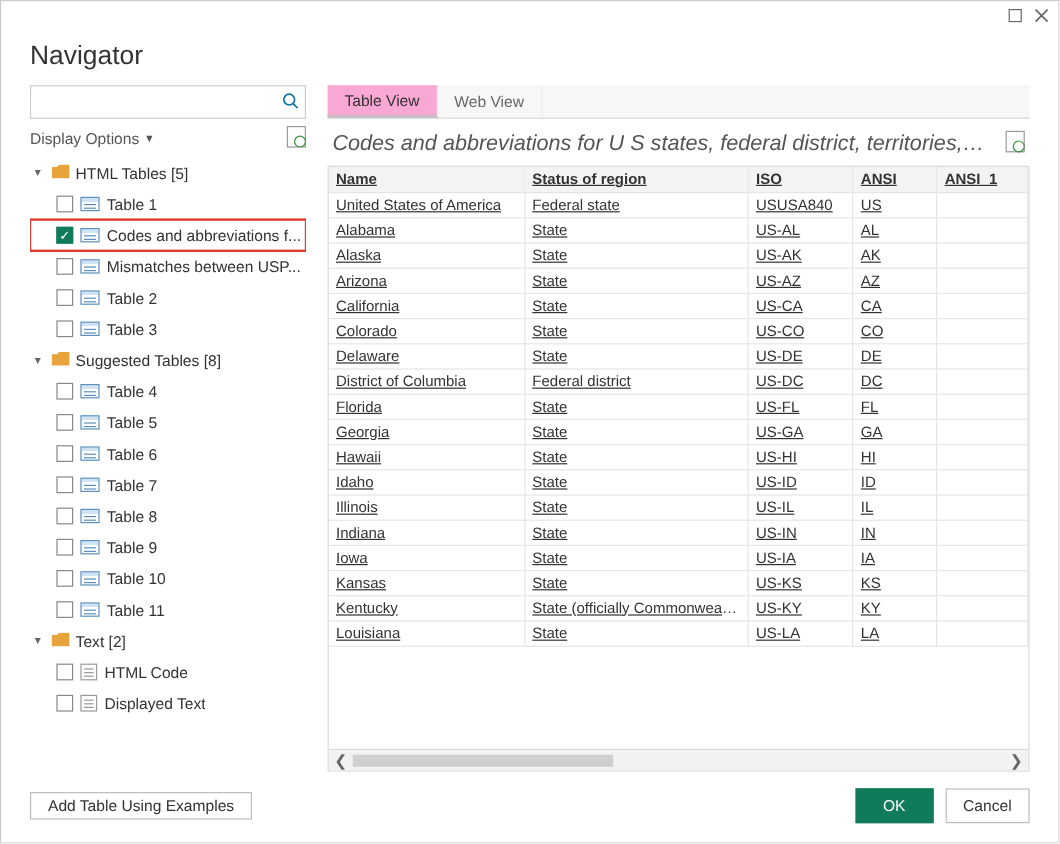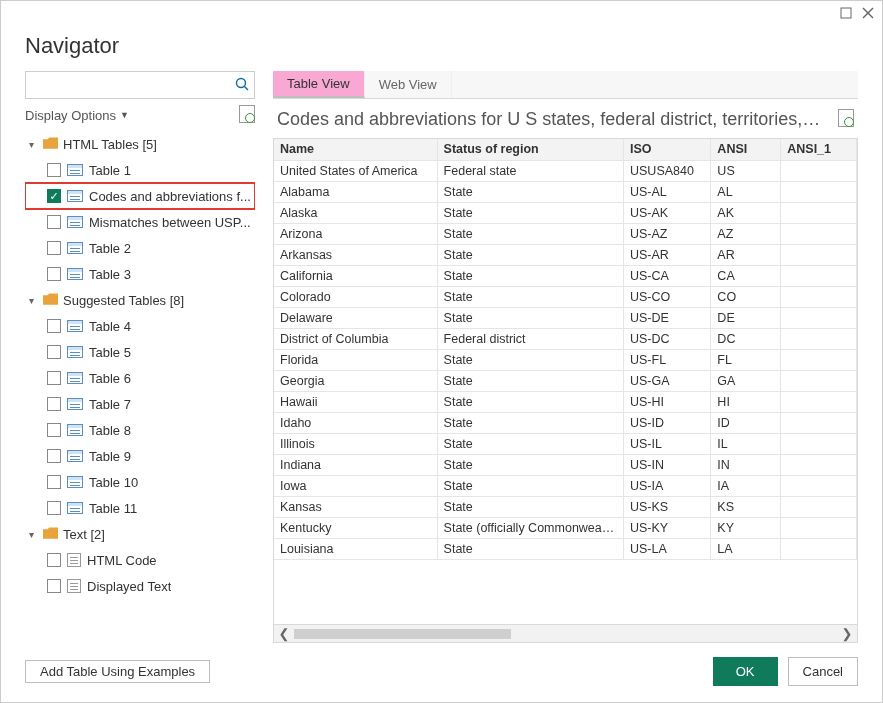--- a/index.html
+++ b/index.html
@@ -155,20 +155,21 @@
     border-right:1px solid #eee;
   }
   .tab.active {
     background: #f9a8d4;
     color: #333;
     border-bottom: 2px solid #bfbfbf;
   }
   .preview-title {
     display:flex; align-items:center; justify-content:center;
     padding: 10px 4px 8px 4px;
+    font-style: italic;
   }
   .preview-title .pt {
     font-size: 18px;
     color: #555;
     overflow: hidden;
     white-space: nowrap;
     text-overflow: ellipsis;
     flex:1;
     font-weight:400;
   }
@@ -177,20 +178,21 @@
     border:1px solid #d9d9d9;
     overflow:hidden;
     display:flex;
     flex-direction:column;
     min-height:0;
   }
   .grid-scroll {
     flex:1;
     overflow-y: scroll;
     overflow-x:hidden;
+    text-decoration:underline;
   }
   table.grid {
     width: 100%;
     border-collapse: collapse;
     table-layout: fixed;
   }
   .grid th, .grid td {
     border-right: 1px solid #e5e5e5;
     border-bottom: 1px solid #e5e5e5;
     padding: 3px 6px;
@@ -442,27 +444,20 @@
                   <td></td>
                 </tr>
                 <tr>
                   <td>Arizona</td>
                   <td>State</td>
                   <td>US-AZ</td>
                   <td>AZ</td>
                   <td></td>
                 </tr>
                 <tr>
-                  <td>Arkansas</td>
-                  <td>State</td>
-                  <td>US-AR</td>
-                  <td>AR</td>
-                  <td></td>
-                </tr>
-                <tr>
                   <td>California</td>
                   <td>State</td>
                   <td>US-CA</td>
                   <td>CA</td>
                   <td></td>
                 </tr>
                 <tr>
                   <td>Colorado</td>
                   <td>State</td>
                   <td>US-CO</td>

